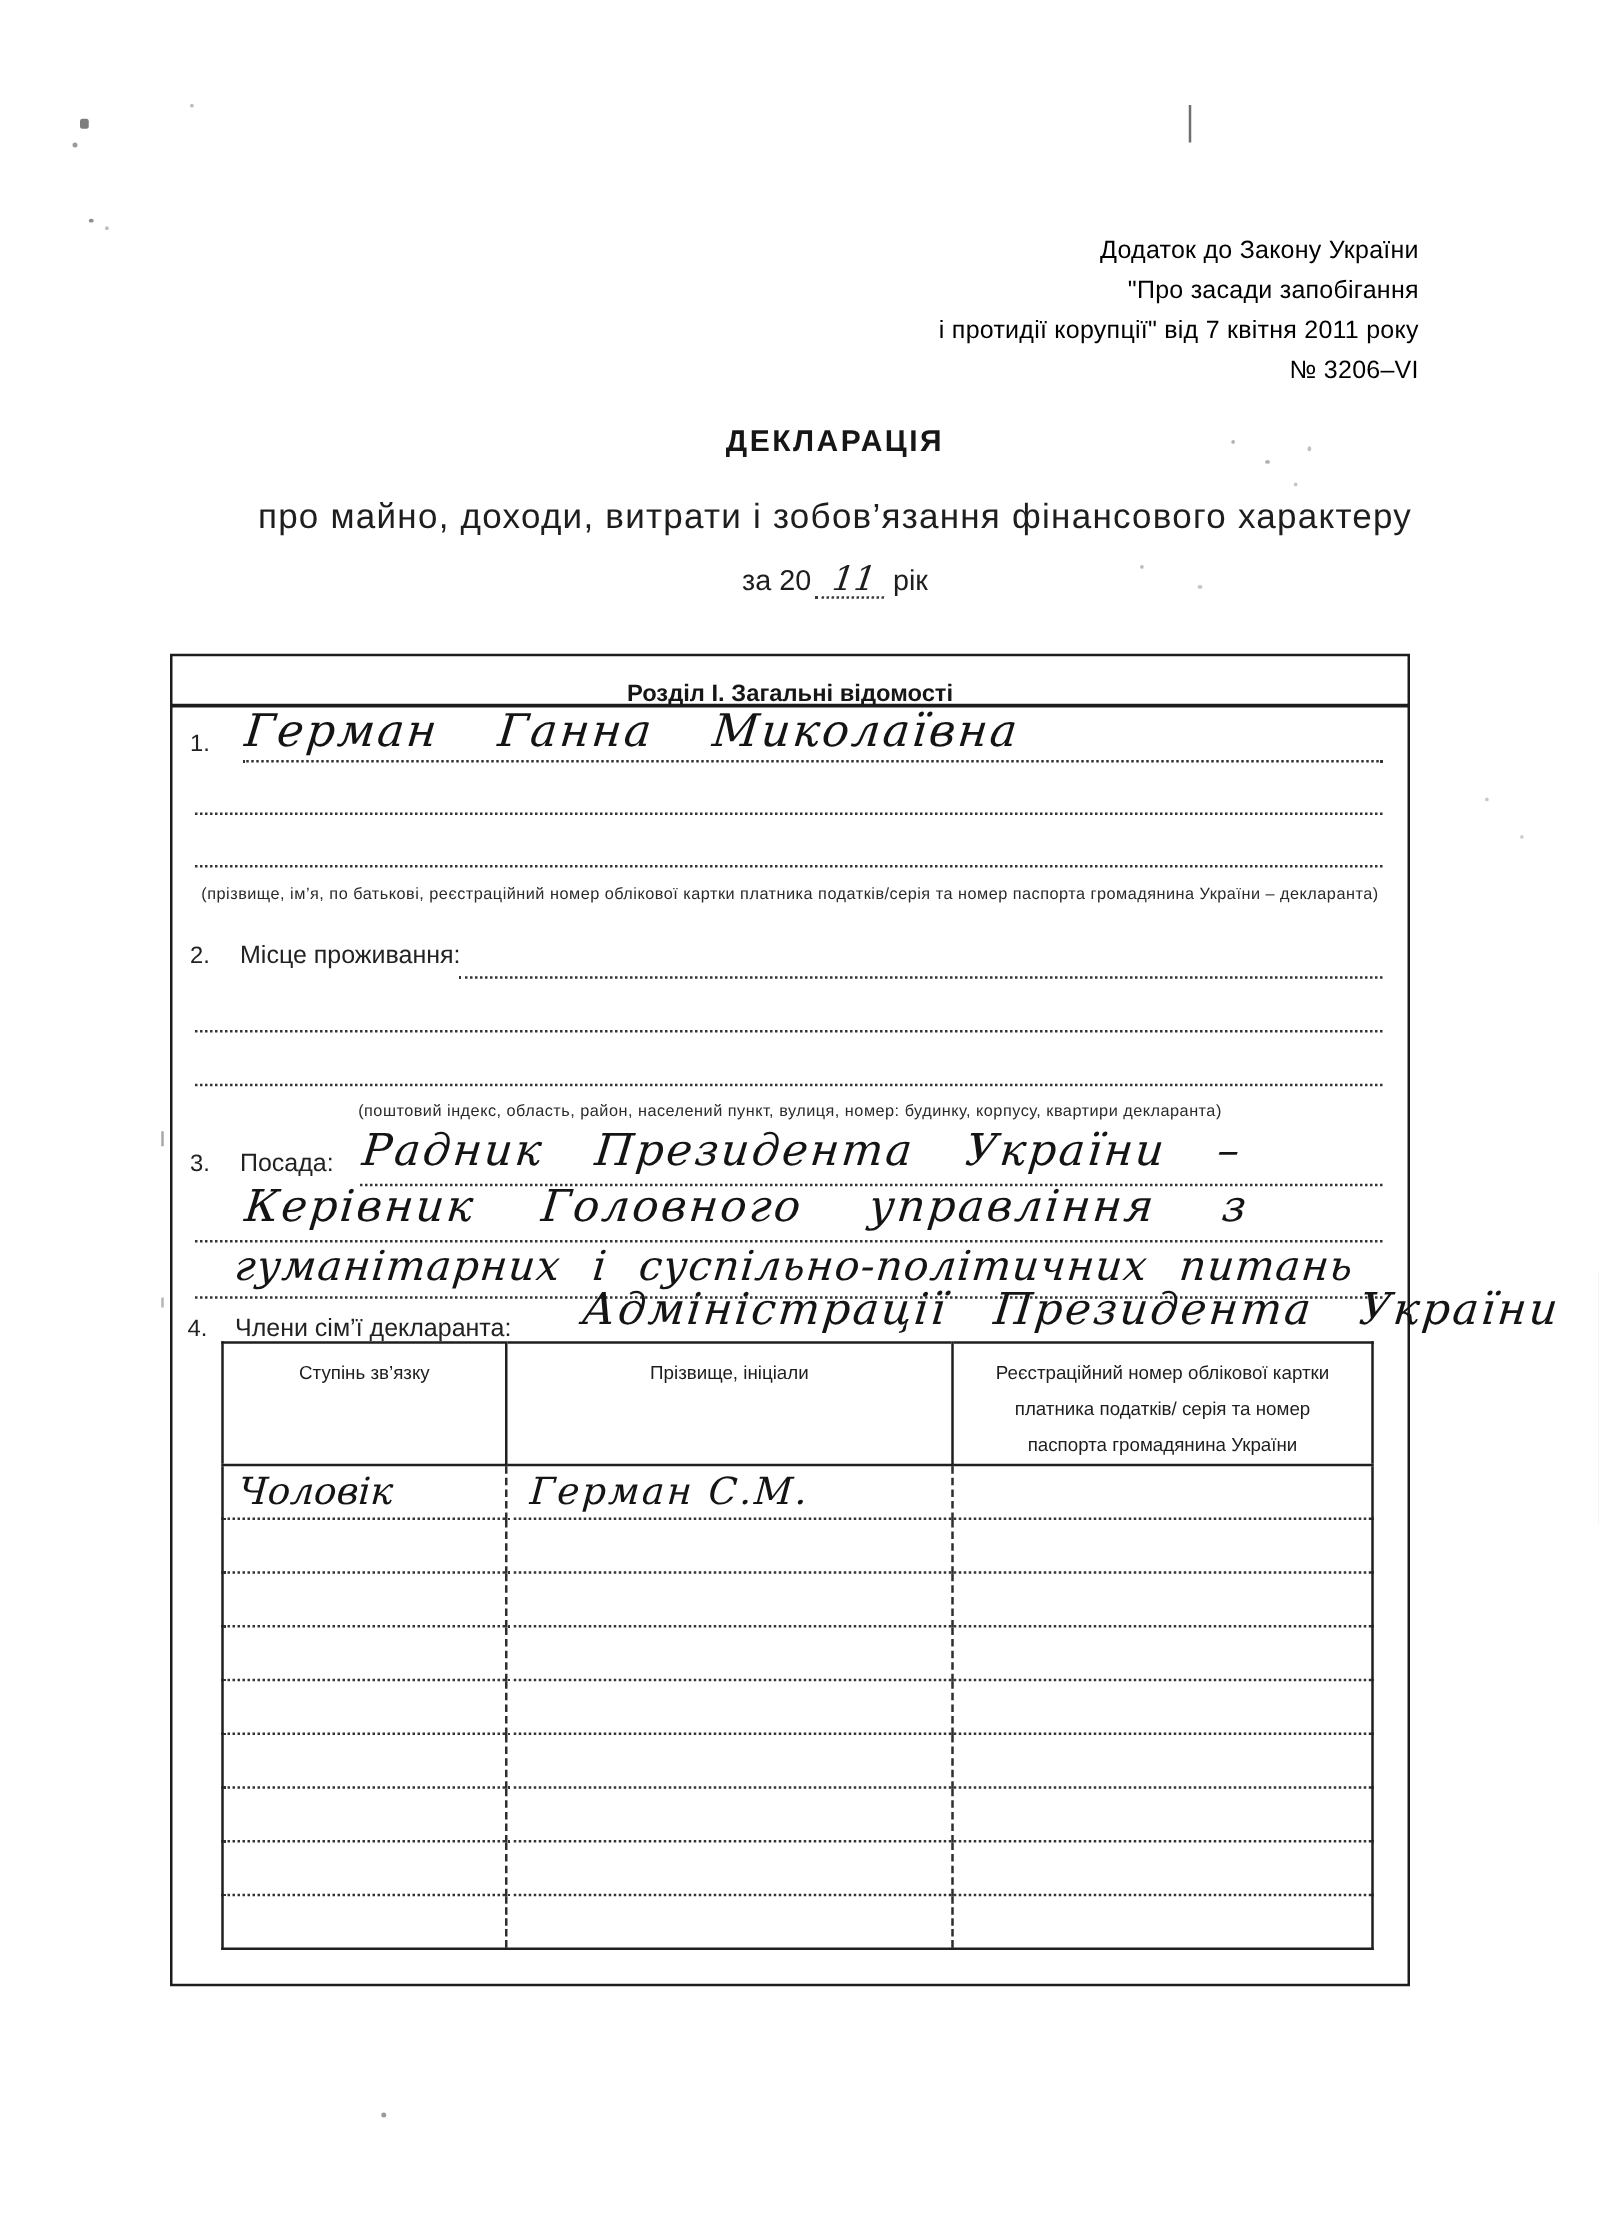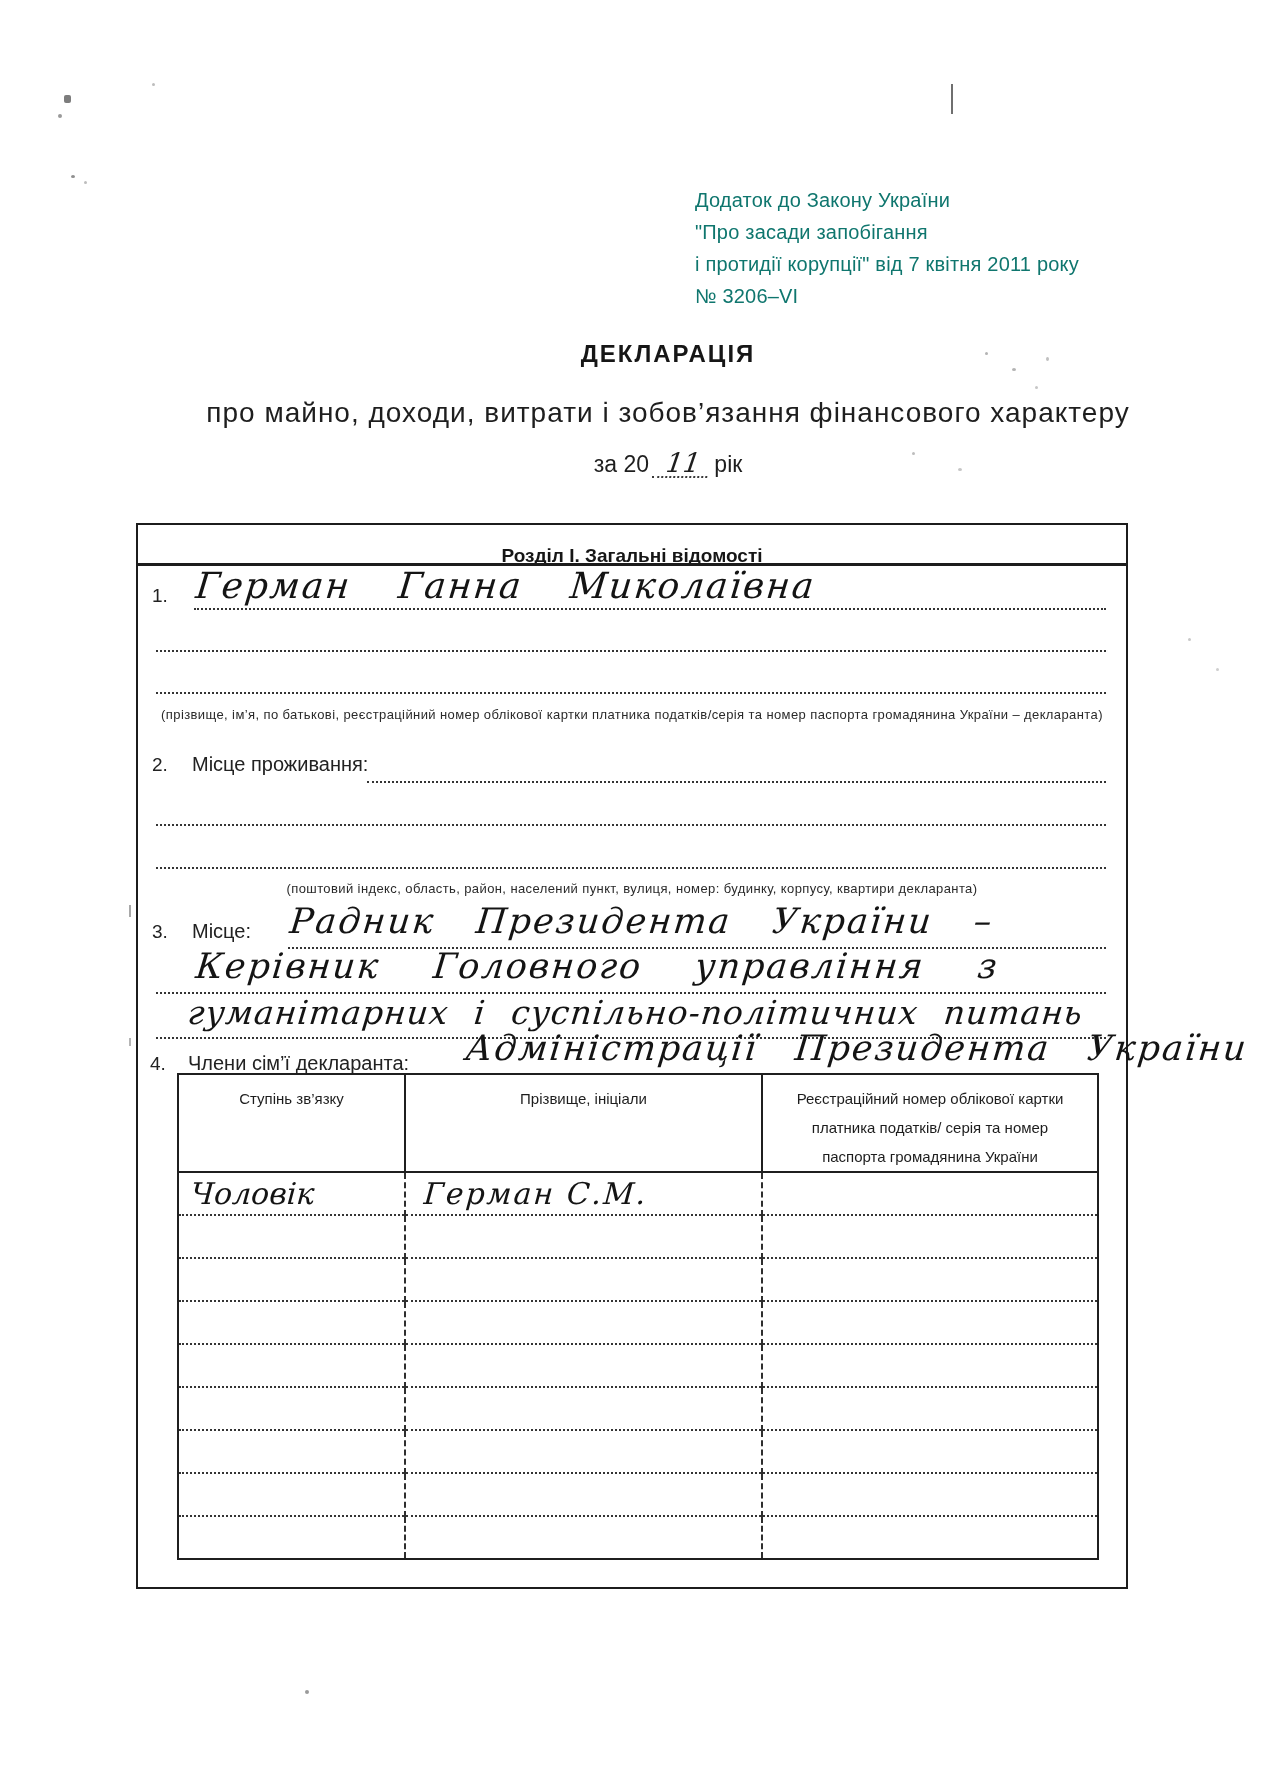--- a/index.html
+++ b/index.html
@@ -9,22 +9,22 @@
     margin:0 auto;
     background:#ffffff;
     font-family:"Liberation Sans", sans-serif;
     color:#1b1b1b;
     overflow:hidden;
   }
 
   
   .annex-block {
     position:absolute; left:695px; top:184px; width:440px;
-    text-align:left; font-size:20px; line-height:32px;
-    color:#0f766e; letter-spacing:0.2px;
+    text-align:right; font-size:20px; line-height:32px;
+    color:#000000; letter-spacing:0.2px;
   }
   .annex-block div { white-space:nowrap; }
 
   
   .doc-title {
     position:absolute; left:158px; top:340px; width:1020px;
     text-align:center; font-size:24px; font-weight:bold; letter-spacing:2px;
     color:#161616;
   }
   .doc-subtitle {
@@ -138,21 +138,21 @@
     <div class="fine-print" style="top:182px;">(прізвище, ім’я, по батькові, реєстраційний номер облікової картки платника податків/серія та номер паспорта громадянина України – декларанта)</div>
 
     <div class="item-num" style="left:14px; top:229px;">2.</div>
     <div class="item-label" style="left:54px; top:228px;">Місце проживання:</div>
     <div class="dl" style="left:229px; top:256px; width:739px;"></div>
     <div class="dl" style="left:18px; top:299px; width:950px;"></div>
     <div class="dl" style="left:18px; top:342px; width:950px;"></div>
     <div class="fine-print" style="top:356px;">(поштовий індекс, область, район, населений пункт, вулиця, номер: будинку, корпусу, квартири декларанта)</div>
 
     <div class="item-num" style="left:14px; top:396px;">3.</div>
-    <div class="item-label" style="left:54px; top:395px;">Місце:</div>
+    <div class="item-label" style="left:54px; top:395px;">Посада:</div>
     <div class="hw hw-line" style="left:152px; top:376px; font-size:35px; word-spacing:28px; letter-spacing:2px;">Радник Президента України –</div>
     <div class="dl" style="left:150px; top:422px; width:818px;"></div>
     <div class="hw hw-line" style="left:58px; top:421px; font-size:35px; word-spacing:40px; letter-spacing:2px;">Керівник Головного управління з</div>
     <div class="dl" style="left:18px; top:467px; width:950px;"></div>
     <div class="hw hw-line" style="left:50px; top:468px; font-size:33px; word-spacing:14px; letter-spacing:1px;">гуманітарних і суспільно-політичних питань</div>
     <div class="dl" style="left:18px; top:512px; width:950px;"></div>
     <div class="hw hw-line" style="left:328px; top:503px; font-size:35px; word-spacing:24px; letter-spacing:2px;">Адміністрації Президента України</div>
 
     <div class="item-num" style="left:12px; top:528px;">4.</div>
     <div class="item-label" style="left:50px; top:527px;">Члени сім’ї декларанта:</div>

